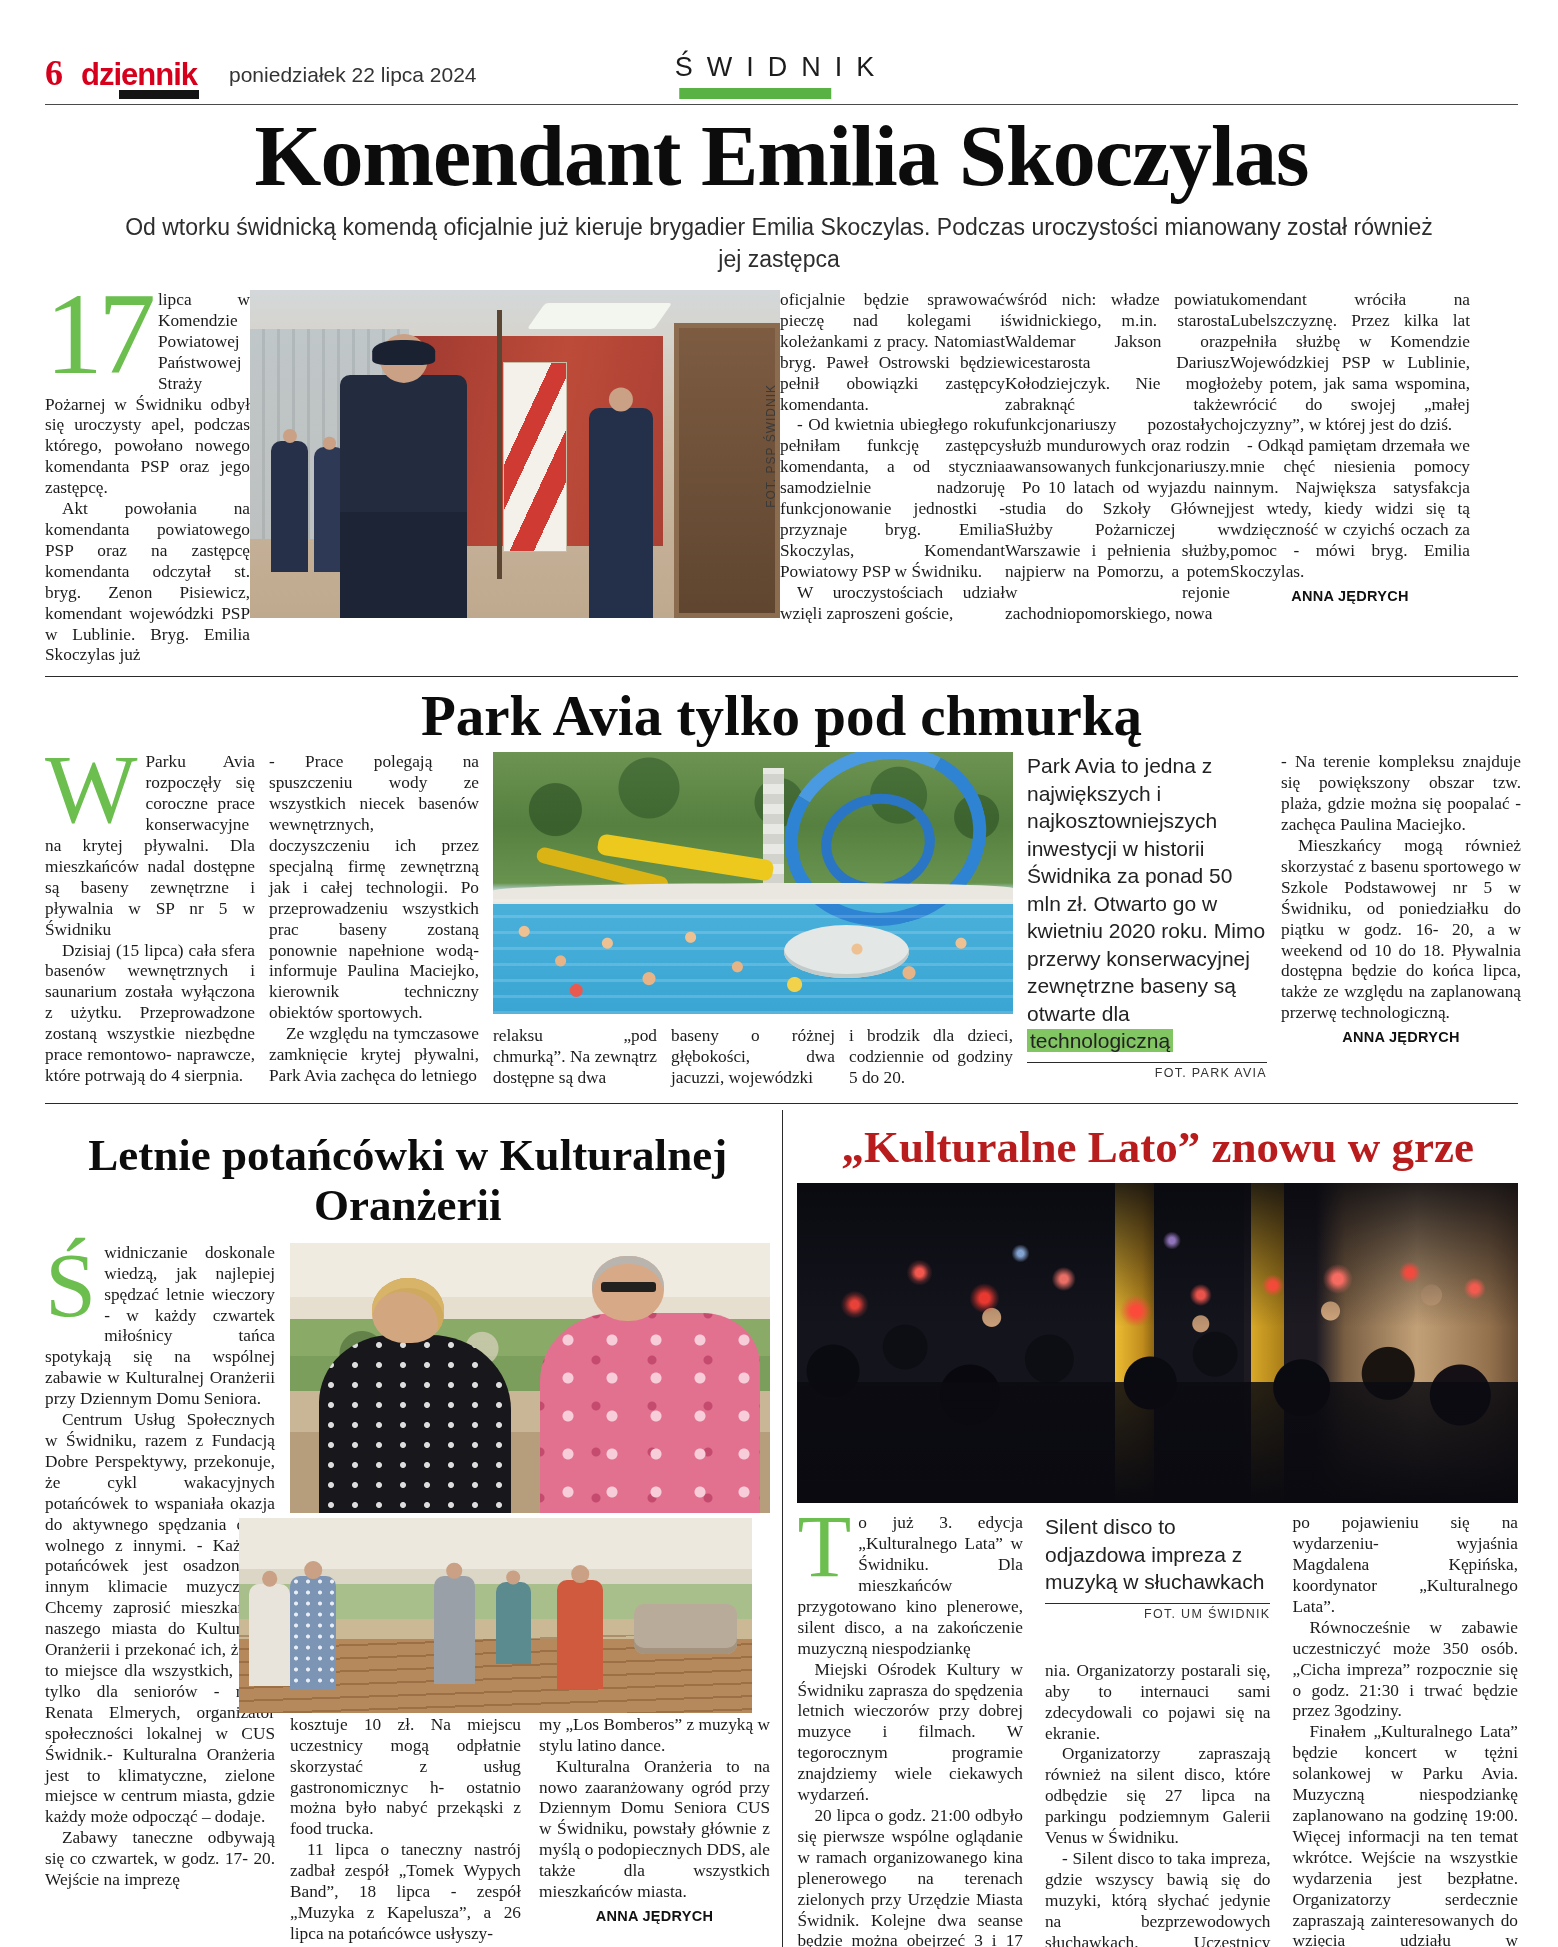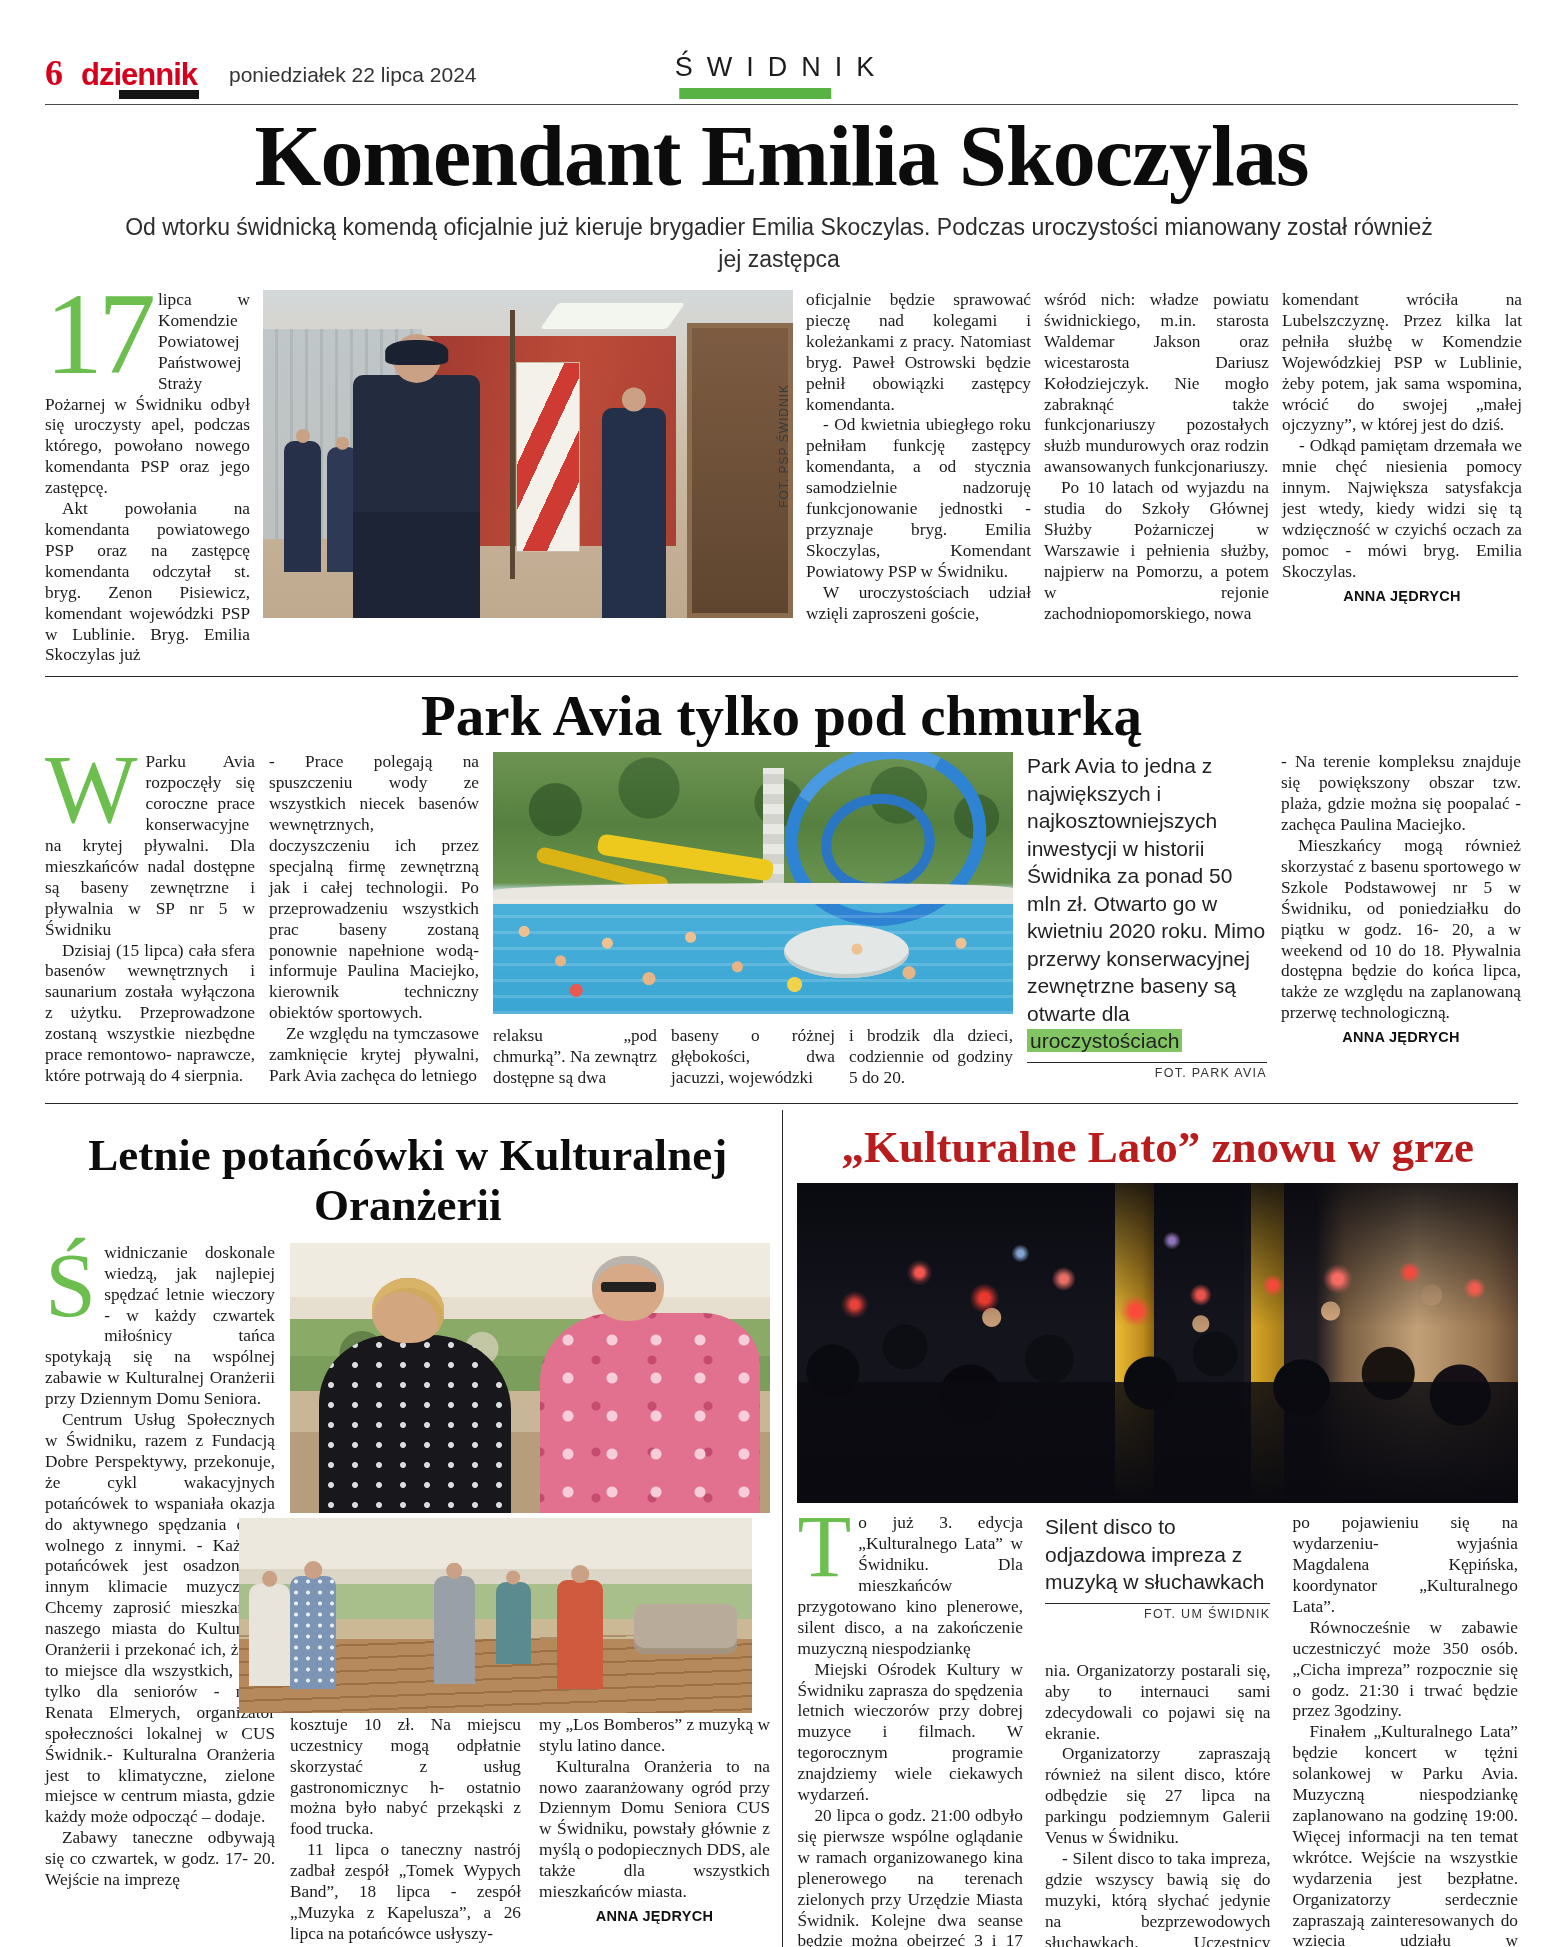--- a/index.html
+++ b/index.html
@@ -34,21 +34,21 @@
   .byline{font-family:"Liberation Sans",sans-serif;font-weight:700;font-size:14.5px;letter-spacing:.3px;
         text-align:center;margin-top:5px;color:#111;}
   .sans-intro{font-family:"Liberation Sans",sans-serif;font-size:21px;line-height:27.5px;color:#222;text-align:left;margin:0;}
   .hl{background:#82c563;padding:0 3px;}
   .credit-line{border-top:1px solid #2a2a2a;margin-top:7px;padding-top:3px;}
   .credit{font-family:"Liberation Sans",sans-serif;font-size:12.5px;letter-spacing:1.3px;color:#333;text-align:right;}
   .vcredit{position:absolute;writing-mode:vertical-rl;transform:rotate(180deg);
         font-family:"Liberation Sans",sans-serif;font-size:12px;letter-spacing:1px;color:#3a3a3a;}
   .rule{border:none;border-top:1px solid #2a2a2a;margin:10px 40px 0 45px;}
   
-  .a1-grid{display:grid;grid-template-columns:205px 530px 225px 225px 240px;column-gap:13px;margin:14px 40px 0 45px;}
+  .a1-grid{display:grid;grid-template-columns:205px 530px 225px 225px 240px;margin:14px 40px 0 45px;}
   .a2-grid{display:grid;grid-template-columns:210px 210px 520px 240px 240px;column-gap:14px;margin:0 40px 0 45px;}
   .stub-row{display:grid;grid-template-columns:1fr 1fr 1fr;column-gap:14px;margin-top:12px;}
   .bottom{display:flex;margin:6px 40px 0 45px;}
   .art3{width:733px;padding-right:12px;}
   .art4{width:728px;border-left:1px solid #2a2a2a;padding-left:14px;}
   .a3-grid{display:grid;grid-template-columns:230px 480px;column-gap:15px;}
   .a3-textrow{display:grid;grid-template-columns:1fr 1fr;column-gap:18px;margin-top:2px;}
   .a4-grid{display:grid;grid-template-columns:1fr 1fr 1fr;column-gap:22px;margin-top:10px;}
   .a4-col2-body{margin-top:40px;}
   
@@ -246,21 +246,21 @@
           <div class="ph2-island"></div>
           <div class="ph2-swim"></div>
         </div>
         <div class="stub-row">
           <p class="bp">relaksu „pod chmurką”. Na zewnątrz dostępne są dwa</p>
           <p class="bp">baseny o różnej głębokości, dwa jacuzzi, wojewódzki</p>
           <p class="bp">i brodzik dla dzieci, codziennie od godziny 5 do 20.</p>
         </div>
       </div>
       <div class="col">
-        <p class="sans-intro"><span>Park Avia to jedna z największych i najkosztowniejszych inwestycji w historii Świdnika za ponad 50 mln zł. Otwarto go w kwietniu 2020 roku. Mimo przerwy konserwacyjnej zewnętrzne baseny są otwarte dla </span><span class="hl">uroczystościach</span></p>
+        <p class="sans-intro"><span>Park Avia to jedna z największych i najkosztowniejszych inwestycji w historii Świdnika za ponad 50 mln zł. Otwarto go w kwietniu 2020 roku. Mimo przerwy konserwacyjnej zewnętrzne baseny są otwarte dla </span><span class="hl">technologiczną</span></p>
         <div class="credit-line">
           <div class="credit">FOT. PARK AVIA</div>
         </div>
       </div>
       <div class="col">
         <p class="bp">- Na terenie kompleksu znajduje się powiększony obszar tzw. plaża, gdzie można się poopalać - zachęca Paulina Maciejko.</p>
         <p class="bp ind">Mieszkańcy mogą również skorzystać z basenu sportowego w Szkole Podstawowej nr 5 w Świdniku, od poniedziałku do piątku w godz. 16- 20, a w weekend od 10 do 18. Pływalnia dostępna będzie do końca lipca, także ze względu na zaplanowaną przerwę technologiczną.</p>
         <div class="byline">ANNA JĘDRYCH</div>
       </div>
     </div>

